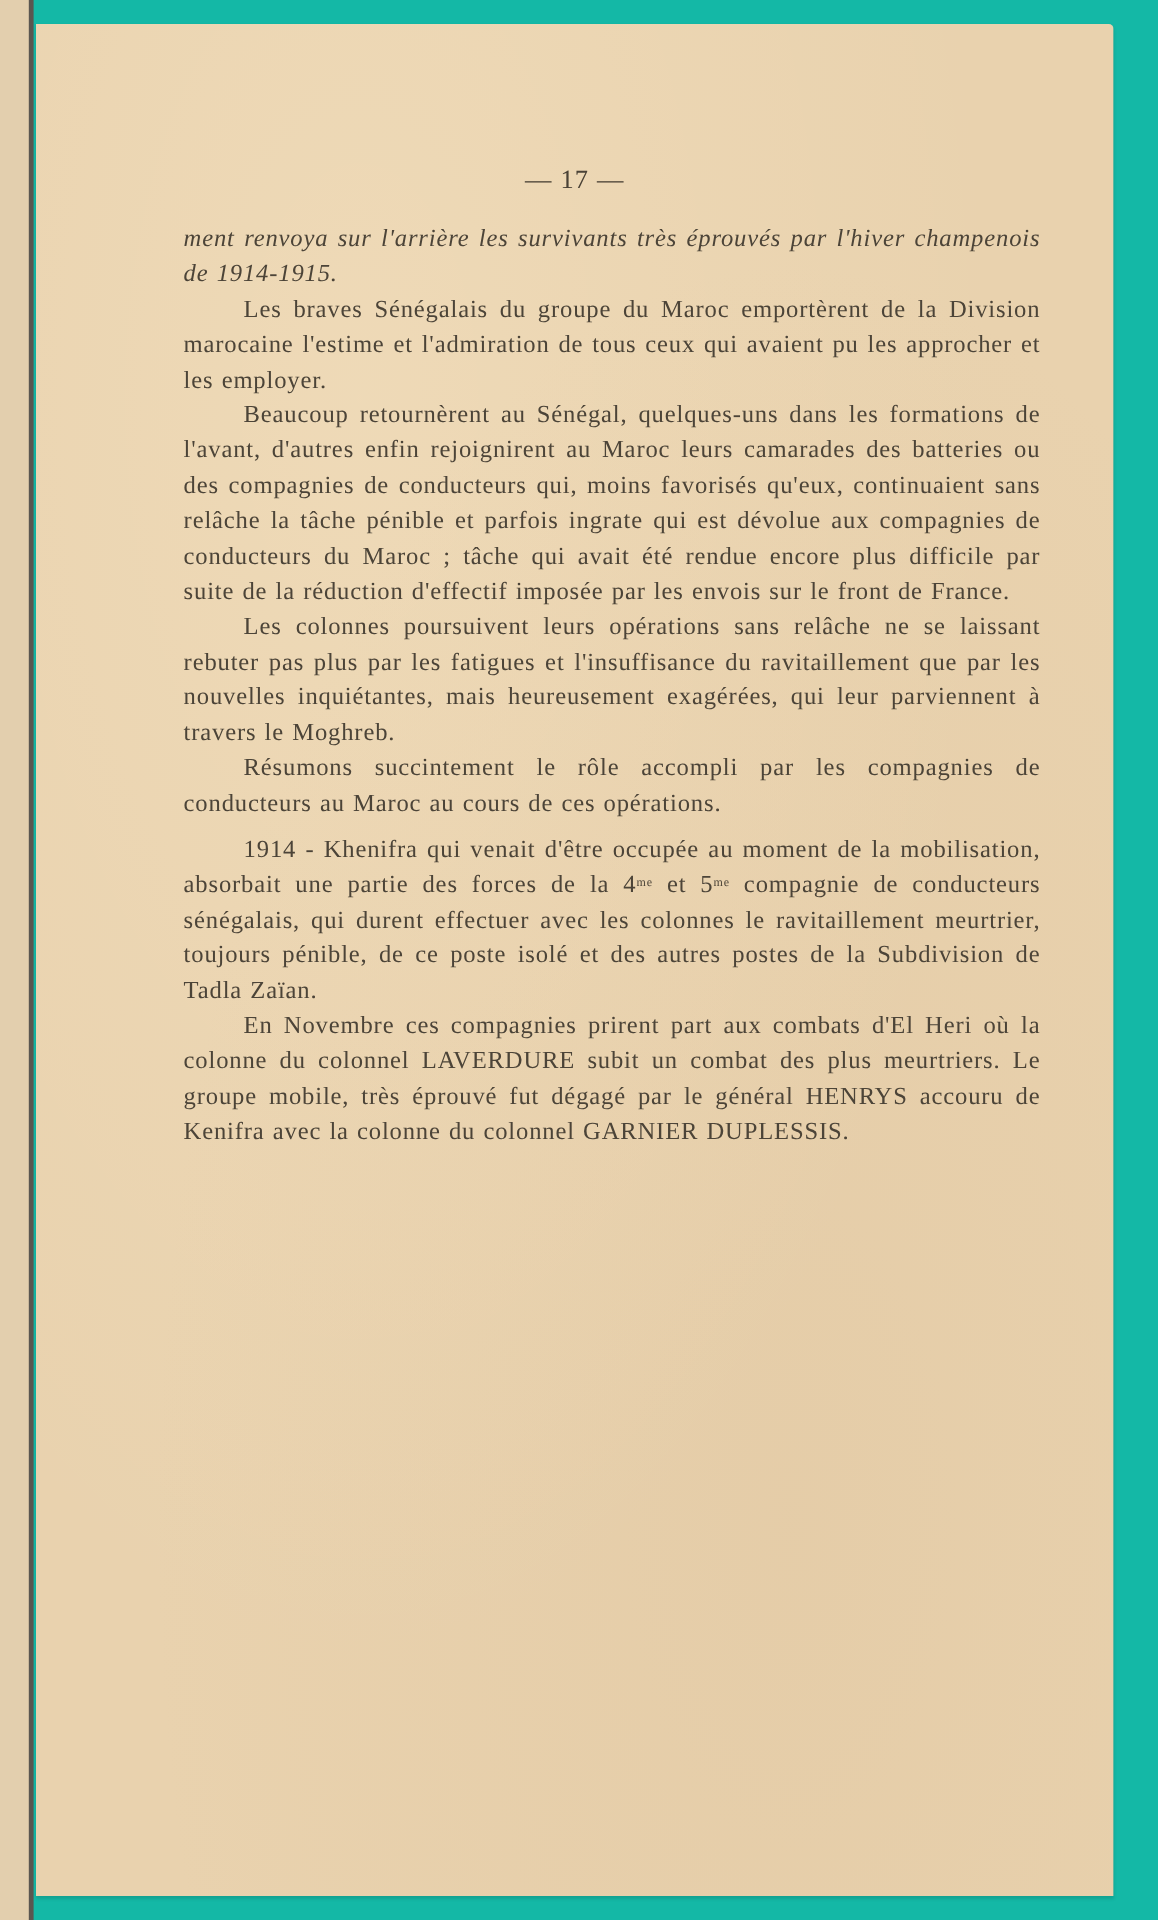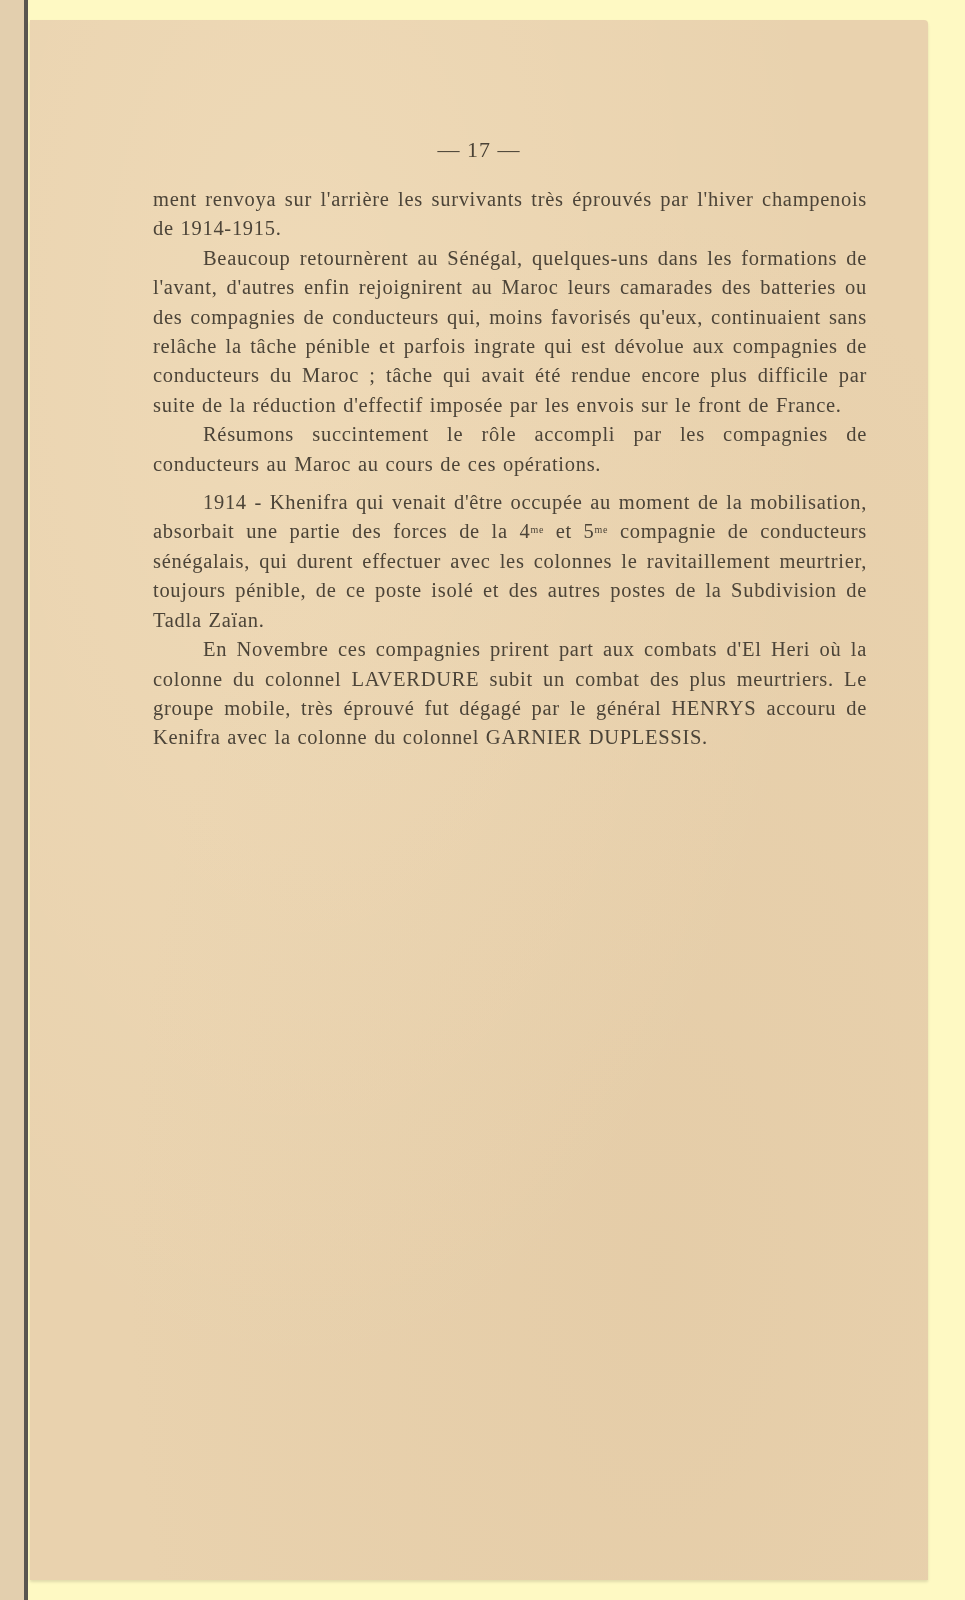--- a/index.html
+++ b/index.html
@@ -7,21 +7,21 @@
       padding: 0;
       width: 965px;
       height: 1600px;
       background: #ecebe4;
       overflow: hidden;
     }
     .scan {
       position: relative;
       width: 965px;
       height: 1600px;
-      background: #fef9c3;
+      background: #14b8a6;
     }
     .left-strip {
       position: absolute;
       left: 0; top: 0;
       width: 26px; height: 1600px;
       background: #e3cfae;
     }
     .binding-line {
       position: absolute;
       left: 24px; top: 0;
@@ -59,40 +59,42 @@
       line-height: 29.4px;
       color: #4c4438;
       text-align: justify;
       letter-spacing: 0.7px;
       word-spacing: 1px;
     }
     .para {
       margin: 0;
       text-indent: 50px;
     }
-    .para.noindent { text-indent: 0; }
+    .para.noindent { text-indent: 0; font-style: italic; }
     .para.spaced { margin-top: 9px; }
     sup {
       font-size: 10px;
       vertical-align: top;
       position: relative;
       top: -2px;
     }
   </style>
 </head>
 <body>
 
 <div class="scan">
   <div class="left-strip"></div>
   <div class="binding-line"></div>
 
   <div class="page">
     <div class="page-number">— 17 —</div>
 
     <div class="text-block">
       <p class="para noindent">ment renvoya sur l'arrière les survivants très éprouvés par l'hiver champenois de 1914-1915.</p>
+      <p class="para">Les braves Sénégalais du groupe du Maroc emportèrent de la Division marocaine l'estime et l'admiration de tous ceux qui avaient pu les approcher et les employer.</p>
       <p class="para">Beaucoup retournèrent au Sénégal, quelques-uns dans les formations de l'avant, d'autres enfin rejoignirent au Maroc leurs camarades des batteries ou des compagnies de conducteurs qui, moins favorisés qu'eux, continuaient sans relâche la tâche pénible et parfois ingrate qui est dévolue aux compagnies de conducteurs du Maroc ; tâche qui avait été rendue encore plus difficile par suite de la réduction d'effectif imposée par les envois sur le front de France.</p>
+      <p class="para">Les colonnes poursuivent leurs opérations sans relâche ne se laissant rebuter pas plus par les fatigues et l'insuffisance du ravitaillement que par les nouvelles inquiétantes, mais heureusement exagérées, qui leur parviennent à travers le Moghreb.</p>
       <p class="para">Résumons succintement le rôle accompli par les compagnies de conducteurs au Maroc au cours de ces opérations.</p>
       <p class="para spaced"><span>1914 - Khenifra qui venait d'être occupée au moment de la mobilisation, absorbait une partie des forces de la 4</span><sup>me</sup><span> et 5</span><sup>me</sup><span> compagnie de conducteurs sénégalais, qui durent effectuer avec les colonnes le ravitaillement meurtrier, toujours pénible, de ce poste isolé et des autres postes de la Subdivision de Tadla Zaïan.</span></p>
       <p class="para">En Novembre ces compagnies prirent part aux combats d'El Heri où la colonne du colonnel LAVERDURE subit un combat des plus meurtriers. Le groupe mobile, très éprouvé fut dégagé par le général HENRYS accouru de Kenifra avec la colonne du colonnel GARNIER DUPLESSIS.</p>
     </div>
   </div>
 </div>
 
 </body></html>

